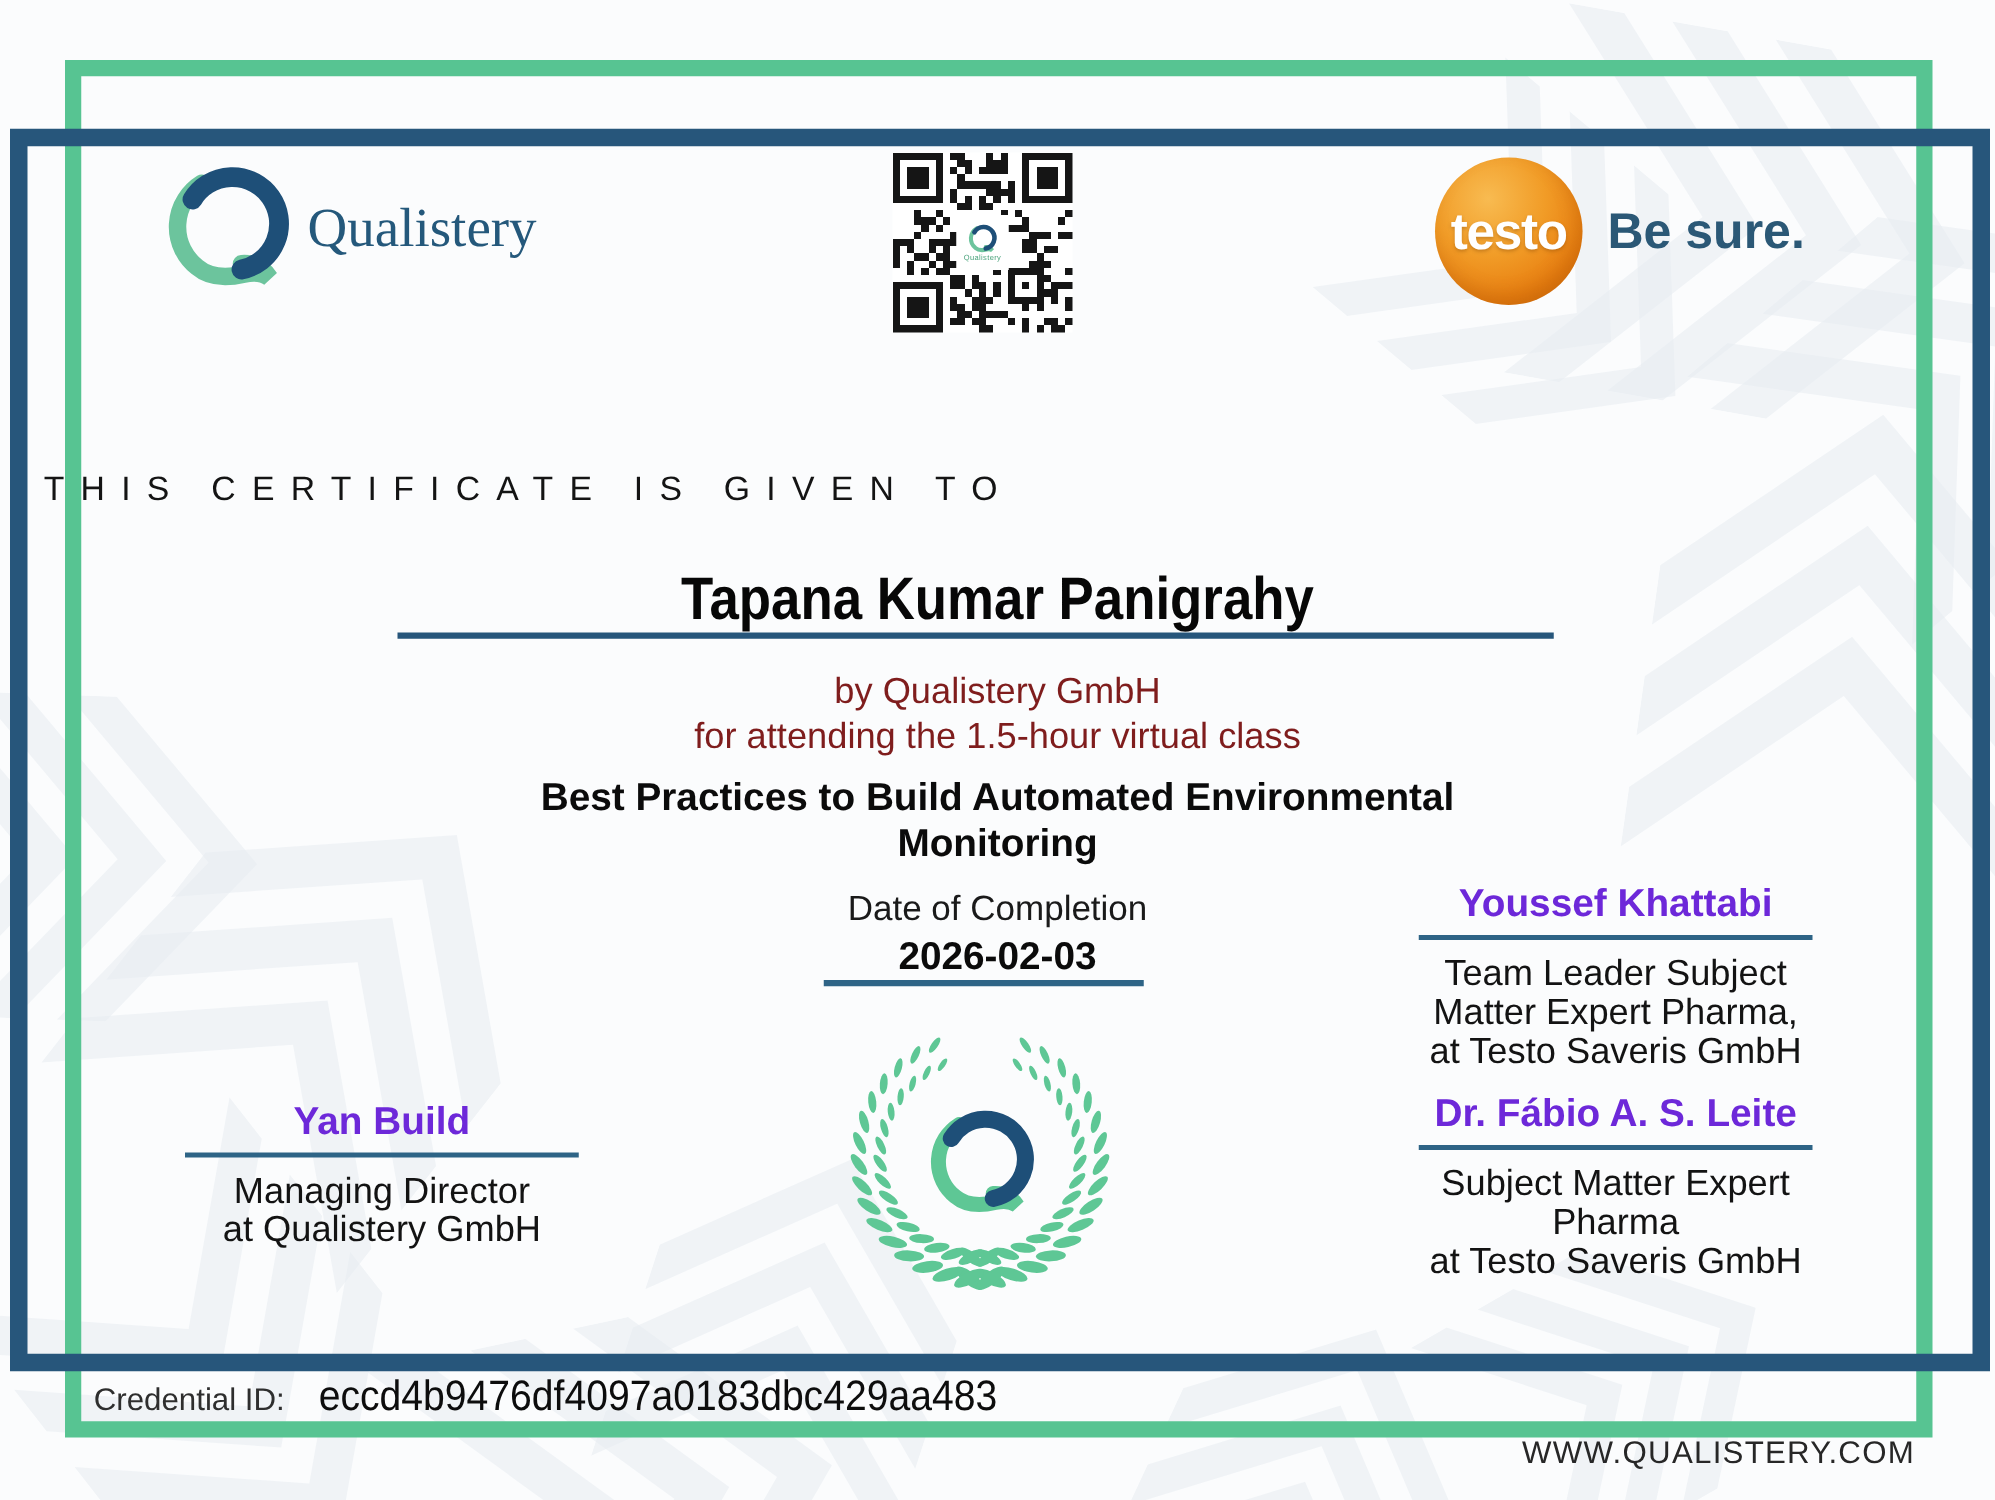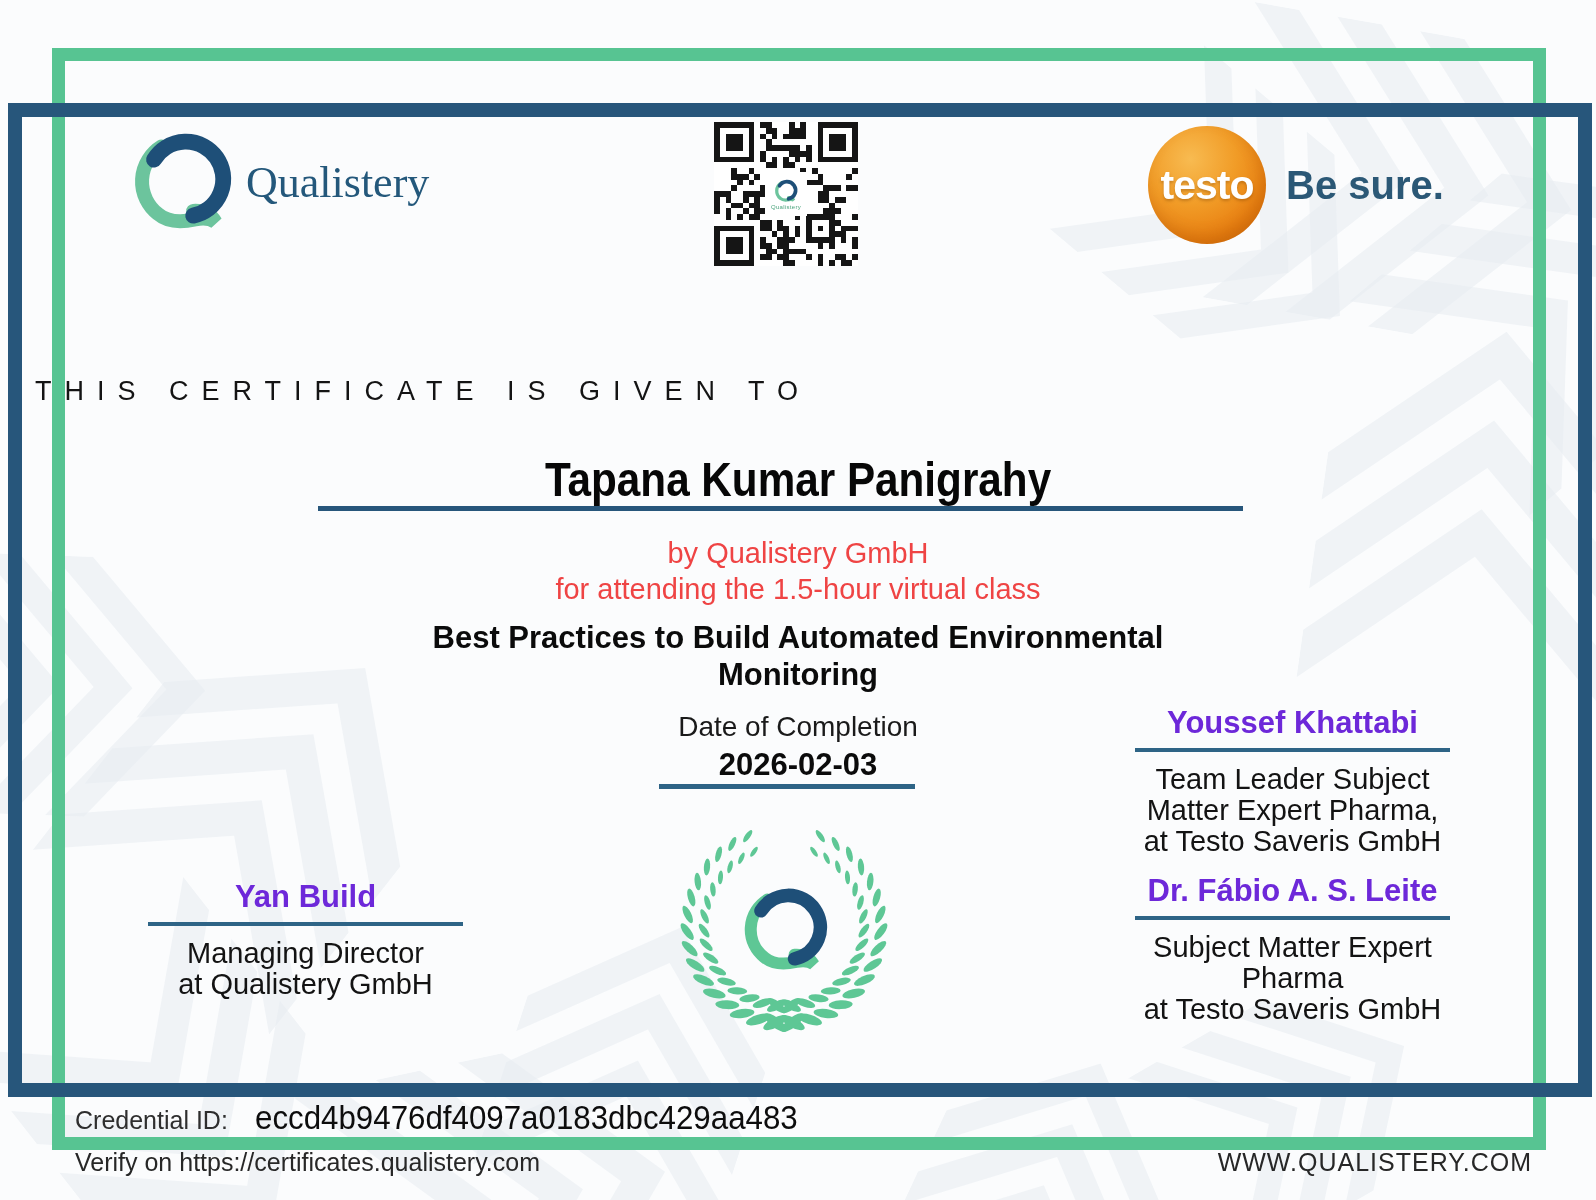--- a/index.html
+++ b/index.html
@@ -32,21 +32,21 @@
   .testo-tagline{font-size:40px;font-weight:bold;color:#2b5876;}
 
   .title{left:0;right:0;top:272px;text-align:center;font-family:"Liberation Serif",serif;
          font-size:75px;color:#2d6086;letter-spacing:1px;white-space:nowrap;}
   .subtitle{left:0;right:0;top:376px;text-align:left;font-size:27px;letter-spacing:13px;color:#141414;margin-left:35px;}
 
   .recipient{left:0;right:0;top:452px;text-align:center;font-size:48px;font-weight:bold;color:#070707;
              transform:scaleX(.88);}
   .recipient-line{left:318px;top:506px;width:925px;height:5px;background:#27567b;}
 
-  .byline{left:0;right:0;text-align:center;font-size:29px;color:#ef4444;}
+  .byline{left:0;right:0;text-align:center;font-size:29px;color:#7f1d1d;}
   .byline1{top:537px;}  .byline2{top:573px;}
 
   .course{left:383px;top:619px;width:830px;text-align:center;font-size:31px;font-weight:bold;
           color:#0b0b0b;line-height:37px;}
 
   .date-label{left:0;right:0;top:711px;text-align:center;font-size:28px;color:#1a1a1a;}
   .date-value{left:0;right:0;top:747px;text-align:center;font-size:31px;font-weight:bold;color:#0b0b0b;}
   .date-line{left:659px;top:784px;width:256px;height:5px;background:#2e6486;}
 
   .wreath{left:662px;top:808px;width:245px;height:240px;}
@@ -456,16 +456,15 @@
       <div>Pharma</div>
       <div>at Testo Saveris GmbH</div>
     </div>
   </div>
 
   <div class="layer credential">
     <span class="cred-label">Credential ID:</span>
     <span class="cred-value">eccd4b9476df4097a0183dbc429aa483</span>
   </div>
 
-  <div class="layer footer-left">Verify on https://certificates.qualistery.com</div>
   <div class="layer footer-right">WWW.QUALISTERY.COM</div>
 
 </div>
 
 </body></html>

